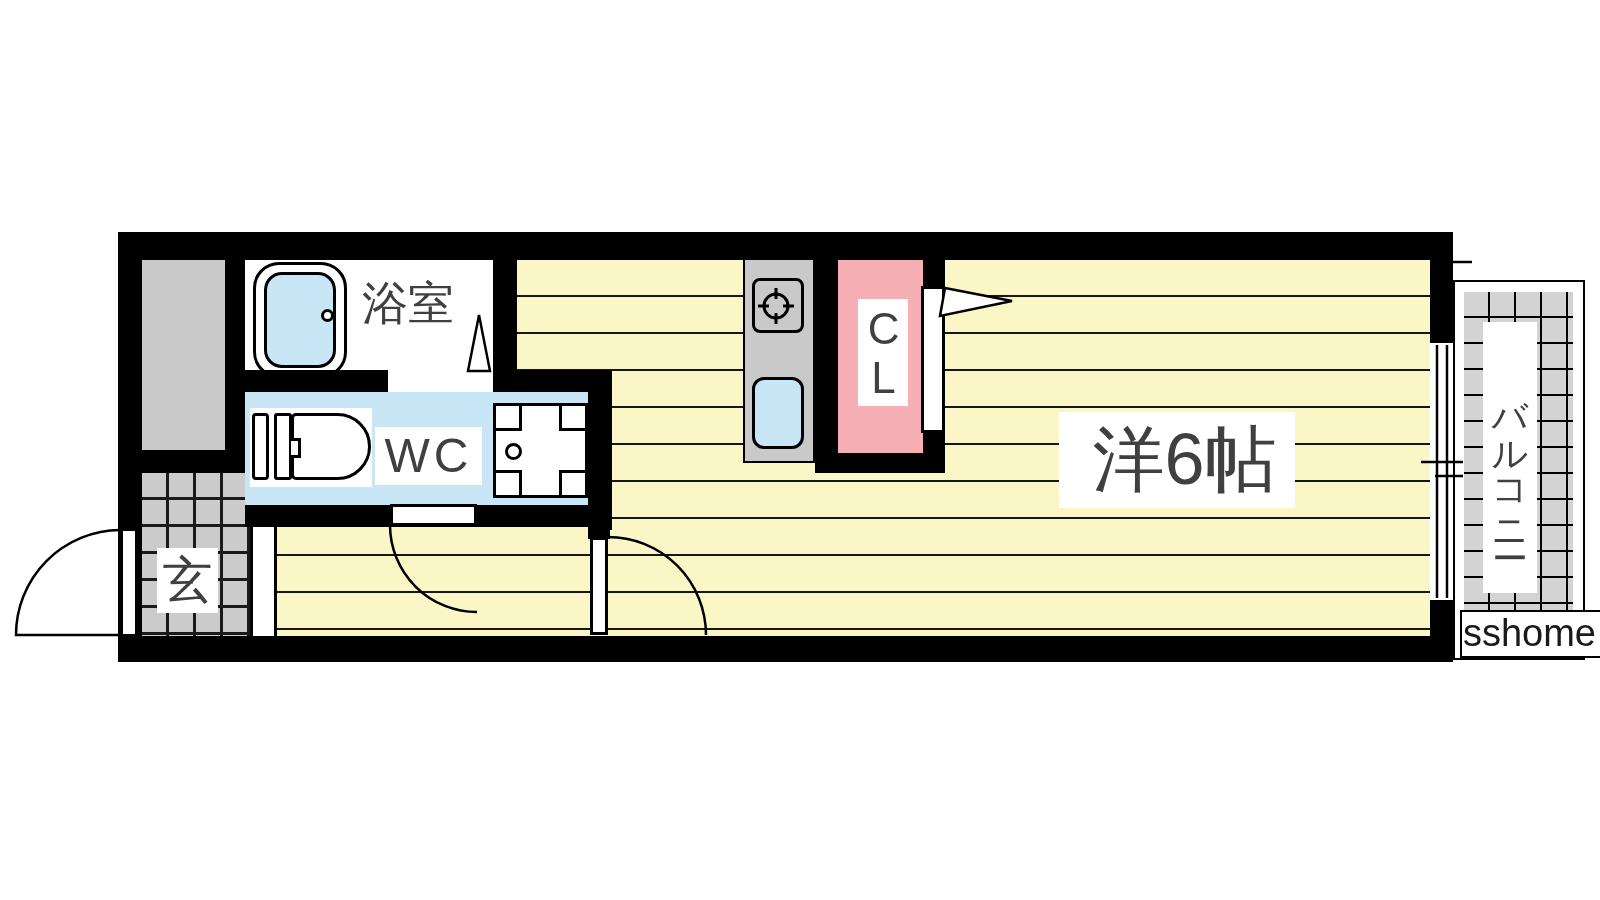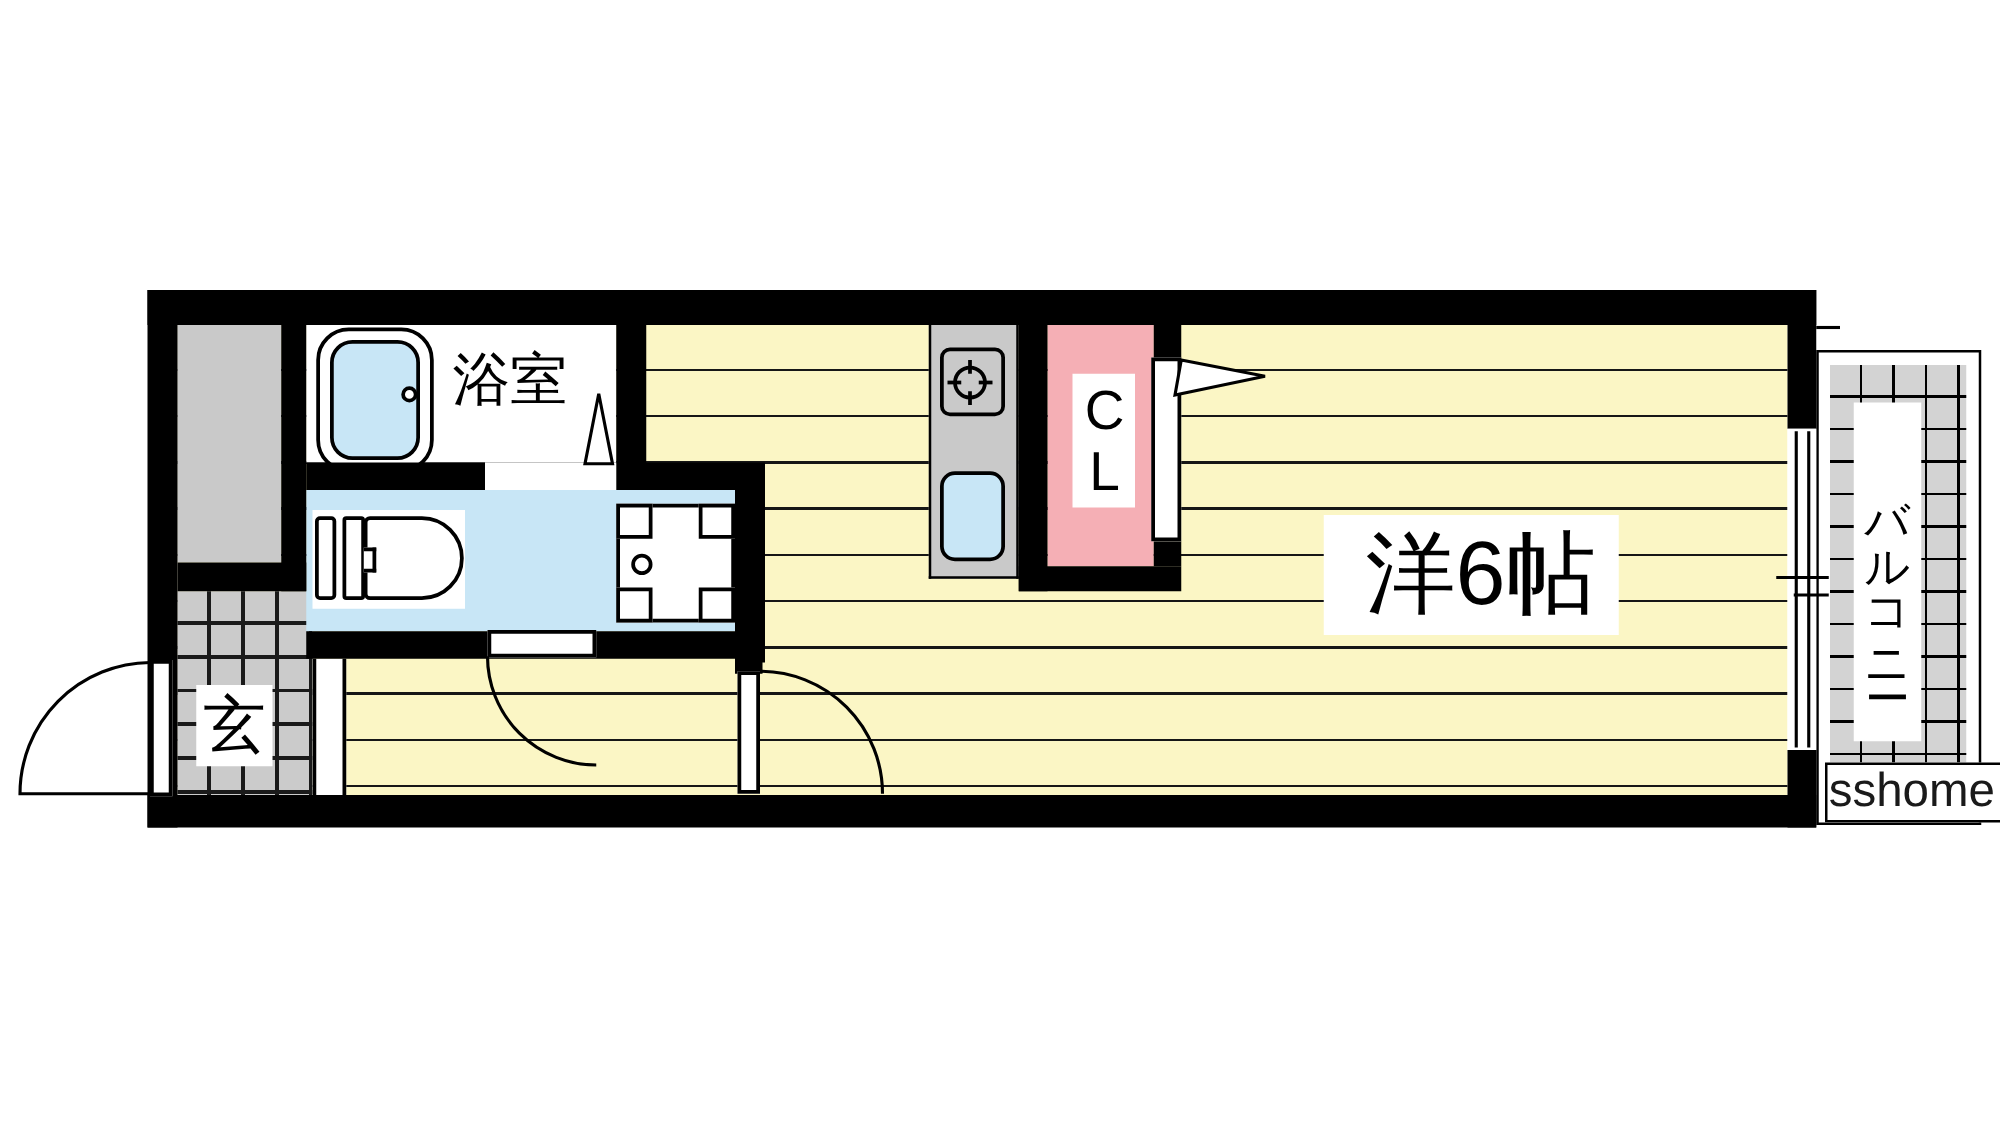--- a/index.html
+++ b/index.html
@@ -3,21 +3,21 @@
 <meta charset="utf-8">
 <style>
   html,body{margin:0;padding:0;background:#ffffff;}
   #stage{position:relative;width:1600px;height:900px;background:#ffffff;overflow:hidden;
          font-family:"Liberation Sans","DejaVu Sans",sans-serif;}
   .abs{position:absolute;box-sizing:border-box;}
   
   .floor{z-index:1;}
   .fixture{z-index:2;}
   .label{z-index:3;display:flex;align-items:center;justify-content:center;
-         background:#ffffff;color:#000000;font-weight:400;line-height:1.05;}
+         background:#ffffff;color:#404040;font-weight:400;line-height:1.05;}
   .wall{z-index:4;background:#000;}
   .opening{z-index:4;background:#ffffff;}
   .leaf{z-index:5;background:#ffffff;border:3px solid #000;}
   #overlay{z-index:6;position:absolute;left:0;top:0;pointer-events:none;}
   
   .wood{background-color:#FBF6C5;
         background-image:repeating-linear-gradient(to bottom,transparent 0px,transparent 35px,#161616 35px,#161616 37px);}
   .tiles-entry{background-color:#CBCBCB;
         background-image:repeating-linear-gradient(to right,transparent 0,transparent 24px,#1a1a1a 24px,#1a1a1a 27px),
                          repeating-linear-gradient(to bottom,transparent 0,transparent 24px,#1a1a1a 24px,#1a1a1a 27px);}
@@ -96,20 +96,23 @@
   <div class="abs opening" style="left:1430px;top:343px;width:23px;height:257px;"></div>
 
   <div class="abs leaf" style="left:120px;top:528px;width:18px;height:109px;"></div>
   <div class="abs leaf" style="left:390px;top:504px;width:87px;height:22px;"></div>
   <div class="abs leaf" style="left:590px;top:537px;width:18px;height:98px;"></div>
   <div class="abs leaf" style="left:921px;top:286px;width:24px;height:147px;"></div>
 
   <div class="abs label" style="left:353px;top:275px;width:110px;height:57px;font-size:46px;">
     <span>浴室</span>
   </div>
+  <div class="abs label" style="left:375px;top:427px;width:107px;height:58px;font-size:48px;letter-spacing:4px;">
+    <span>WC</span>
+  </div>
   <div class="abs label" style="left:157px;top:548px;width:61px;height:65px;font-size:50px;">
     <span>玄</span>
   </div>
   <div class="abs label vupright" style="left:858px;top:299px;width:50px;height:107px;font-size:44px;">
     <span>CL</span>
   </div>
   <div class="abs label" style="left:1059px;top:412px;width:236px;height:96px;font-size:72px;padding-left:15px;">
     <span>洋6帖</span>
   </div>
   <div class="abs label vtext" style="left:1483px;top:322px;width:54px;height:271px;font-size:36px;">

